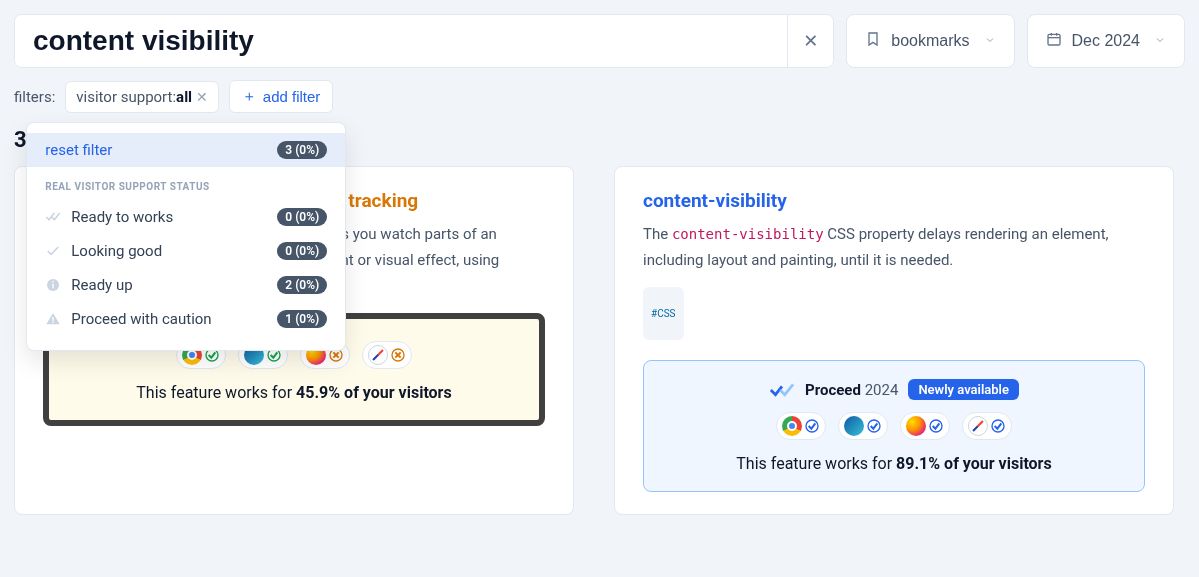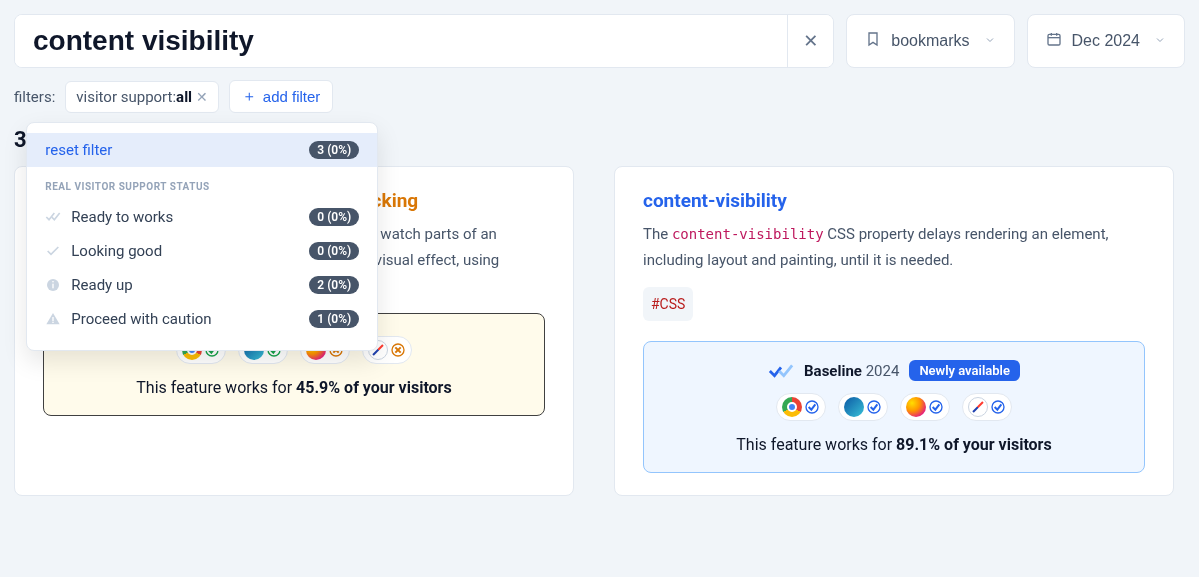--- a/index.html
+++ b/index.html
@@ -15,41 +15,41 @@
   .chev { margin-left:4px; }
 
   
   .filters-row { display:flex; align-items:center; gap:10px; margin-bottom:14px; color:#475569; }
   .chip { background:#fff; border:1px solid #e2e8f0; border-radius:6px; padding:6px 10px; display:flex; align-items:center; gap:0; font-size:15px; position:relative; }
   .chip b { color:#0f172a; }
   .chip-x { color:#94a3b8; font-size:14px; margin-left:4px; cursor:pointer; }
   .add-filter { color:#2563eb; background:#fff; border:1px solid #e2e8f0; border-radius:6px; padding:6px 12px; display:flex; align-items:center; gap:6px; font-size:15px; cursor:pointer; }
 
   
-  .dropdown { position:absolute; top:40px; left:-40px; width:352px; background:#fff; border:1px solid #e2e8f0; border-radius:8px; box-shadow: 0 10px 25px rgba(0,0,0,.1); padding:10px 0 14px; z-index:10; }
+  .dropdown { position:absolute; top:40px; left:-40px; width:320px; background:#fff; border:1px solid #e2e8f0; border-radius:8px; box-shadow: 0 10px 25px rgba(0,0,0,.1); padding:10px 0 14px; z-index:10; }
   .dd-row { display:flex; align-items:center; justify-content:space-between; padding:8px 18px; cursor:pointer; color:#334155; }
   .dd-row.highlight { background:#e5edfb; color:#2563eb; }
   .dd-row .left { display:flex; align-items:center; gap:10px; }
   .dd-ico { width:16px; color:#cbd5e1; display:flex; }
   .dd-badge { background:#475569; color:#fff; font-size:12px; font-weight:600; padding:2px 8px; border-radius:10px; }
   .dd-heading { font-size:10px; font-weight:700; letter-spacing:.5px; color:#94a3b8; padding:14px 18px 8px; }
 
   
   .results-heading { font-size:22px; font-weight:700; margin-bottom:14px; }
   .cards { display:flex; gap:40px; }
   .card { background:#fff; border:1px solid #e2e8f0; border-radius:8px; padding:22px 28px; width:560px; }
   .card-title { font-size:19px; font-weight:700; margin-bottom:10px; }
   .card-title.orange { color:#d97706; }
   .card-title.blue { color:#2563eb; }
   .card-desc { color:#475569; line-height:1.7; margin-bottom:14px; }
   .card-desc code { font-family: ui-monospace, Menlo, monospace; color:#be185d; font-size: 14px; }
-  .tag { display:inline-block; background:#f1f5f9; color:#b91c1c; font-size:14px; padding:9px 8px; border-radius:6px; margin-bottom:20px; }
+  .tag { display:inline-block; background:#f1f5f9; color:#0369a1; font-size:10px; padding:21px 8px; border-radius:6px; margin-bottom:20px; }
 
   .baseline-box { border-radius:8px; padding:18px 22px; text-align:center; }
-  .baseline-box.warn { border:1px solid #404040; background:#fffbeb; }
+  .baseline-box.warn { border:6px solid #404040; background:#fffbeb; }
   .baseline-box.ok { border:1px solid #93c5fd; background:#eff6ff; }
   .baseline-hdr { display:flex; align-items:center; justify-content:center; gap:10px; margin-bottom:12px; }
   .baseline-label { font-weight:700; color:#0f172a; }
   .baseline-year { font-weight:400; color:#475569; }
   .newly { background:#2563eb; color:#fff; font-size:13px; font-weight:600; padding:3px 10px; border-radius:6px; }
   .browsers { display:flex; justify-content:center; gap:12px; margin-bottom:14px; }
   .bchip { display:flex; align-items:center; gap:2px; background:#fff; border:1px solid #e2e8f0; border-radius:20px; padding:3px 5px; }
   .bicon { width:20px; height:20px; border-radius:50%; display:inline-block; }
   .chrome { background: conic-gradient(#ea4335 0 120deg,#fbbc05 120deg 240deg,#34a853 240deg 360deg); position:relative; }
   .chrome::after { content:''; position:absolute; inset:5px; background:#4285f4; border-radius:50%; border:2px solid #fff; }
@@ -238,21 +238,21 @@
       </p>
       <span class="tag">#CSS</span>
       <div class="baseline-box ok">
         <div class="baseline-hdr">
           <span class="base-mark">
             <svg viewBox="0 0 28 18" width="26" height="18">
                 <polyline points="2 9 7 14 14 5" fill="none" stroke="#2563eb" stroke-width="3"></polyline>
                 <polyline points="12 9 17 14 26 3" fill="none" stroke="#93c5fd" stroke-width="3"></polyline>
               </svg>
           </span>
-          <span><span class="baseline-label">Baseline</span> <span class="baseline-year">2024</span></span>
+          <span><span class="baseline-label">Proceed</span> <span class="baseline-year">2024</span></span>
           <span class="newly">Newly available</span>
         </div>
         <div class="browsers">
           <span class="bchip">
               <span class="bicon chrome"></span>
               <svg class="status-ico" viewBox="0 0 24 24" fill="none" stroke="#2563eb" stroke-width="3">
                 <circle cx="12" cy="12" r="9" stroke-width="2"></circle>
                 <polyline points="7 12 11 16 17 8"></polyline>
               </svg>
             </span>

